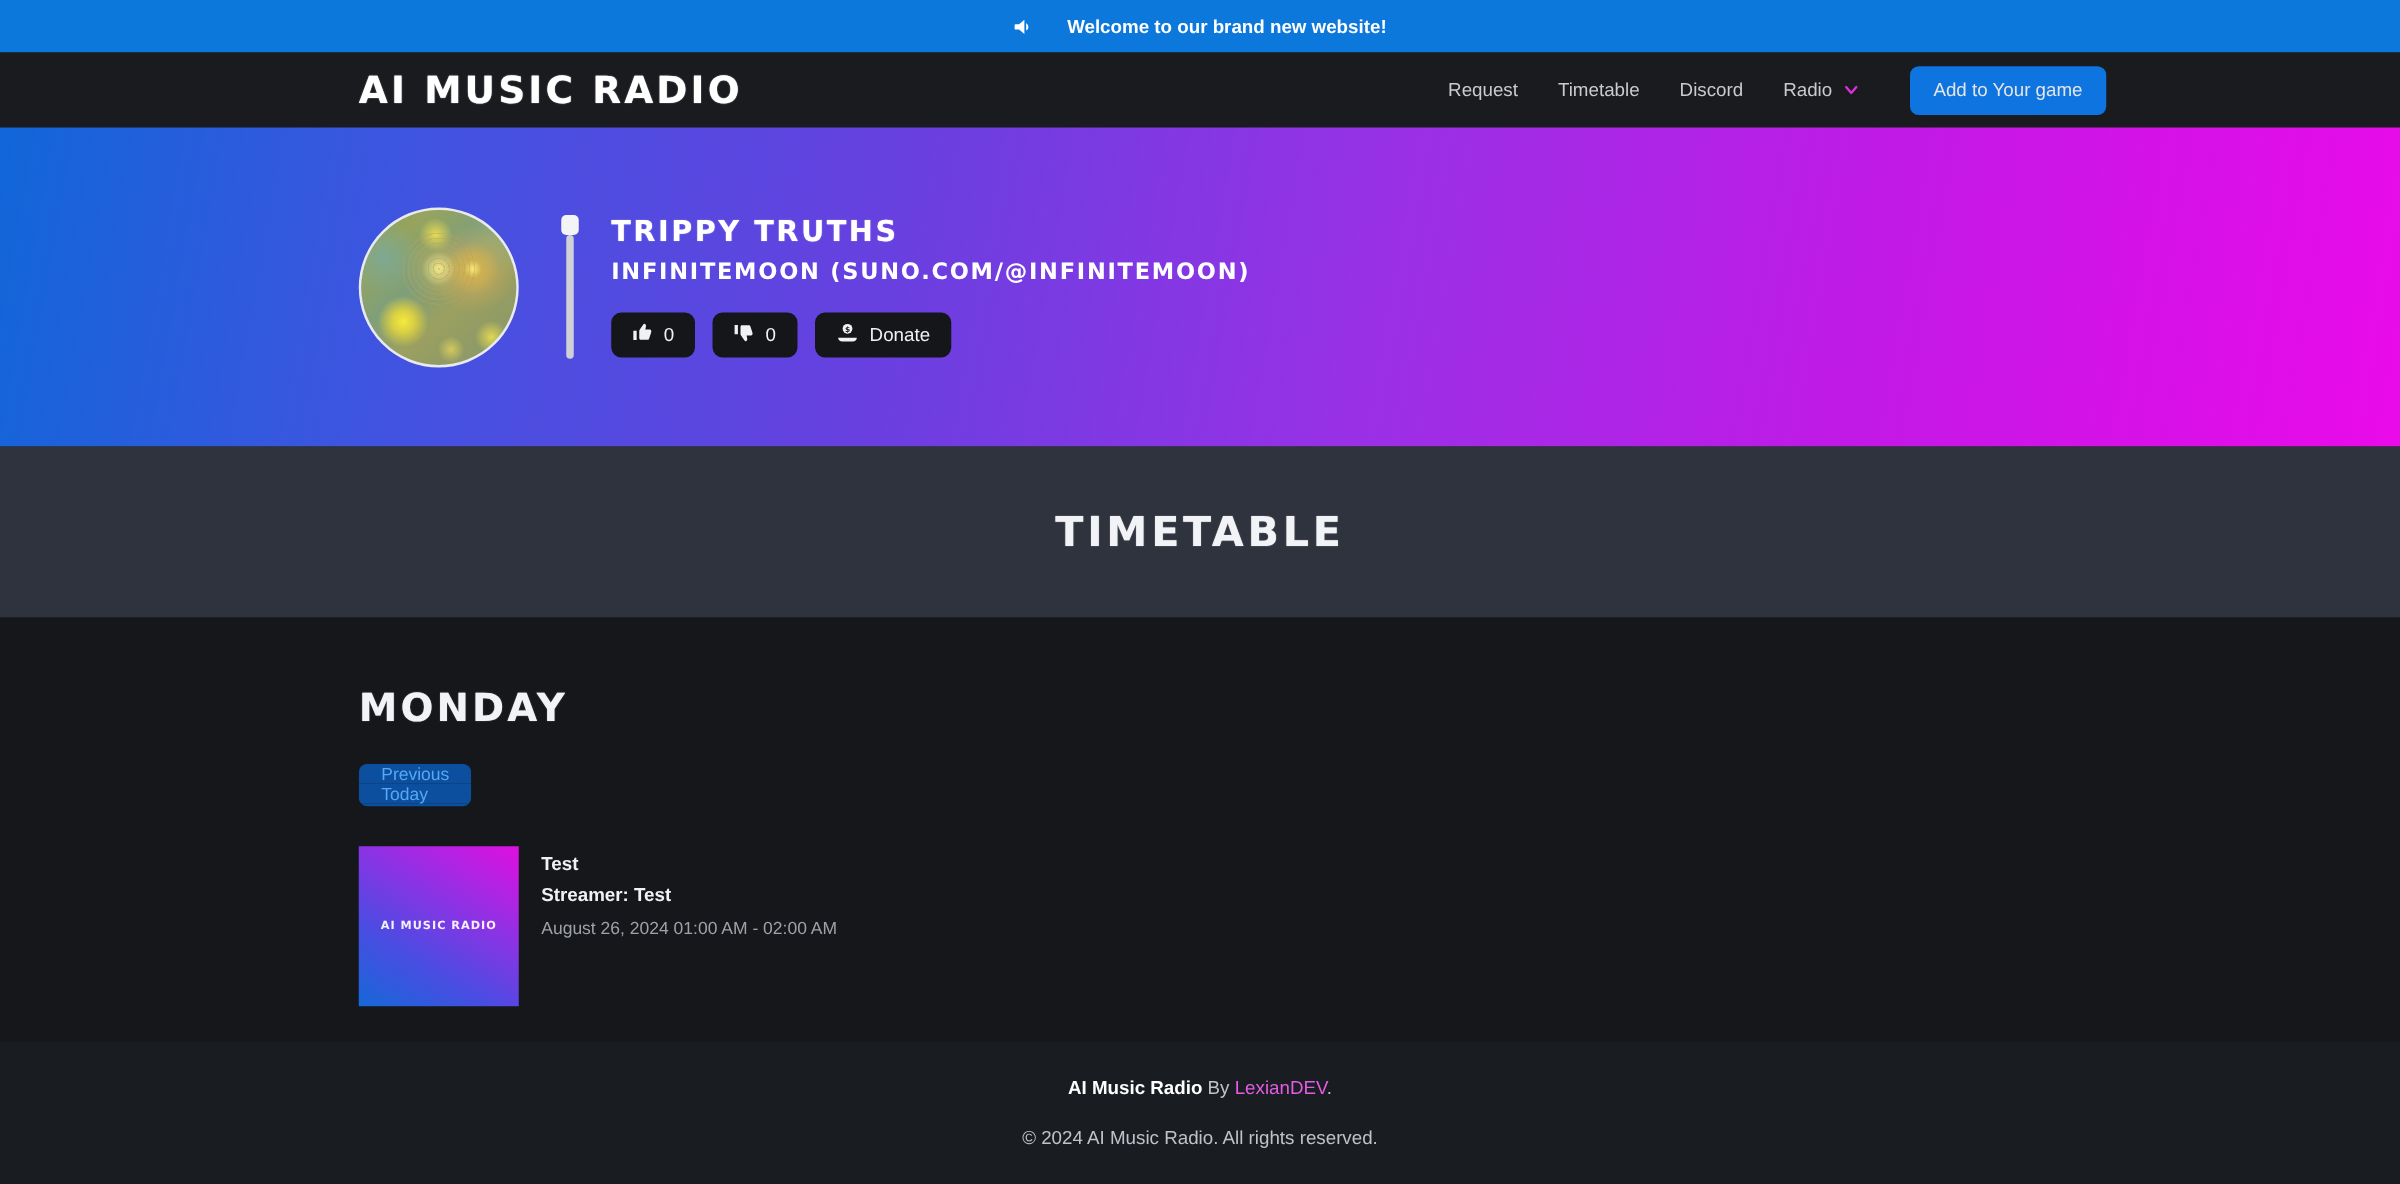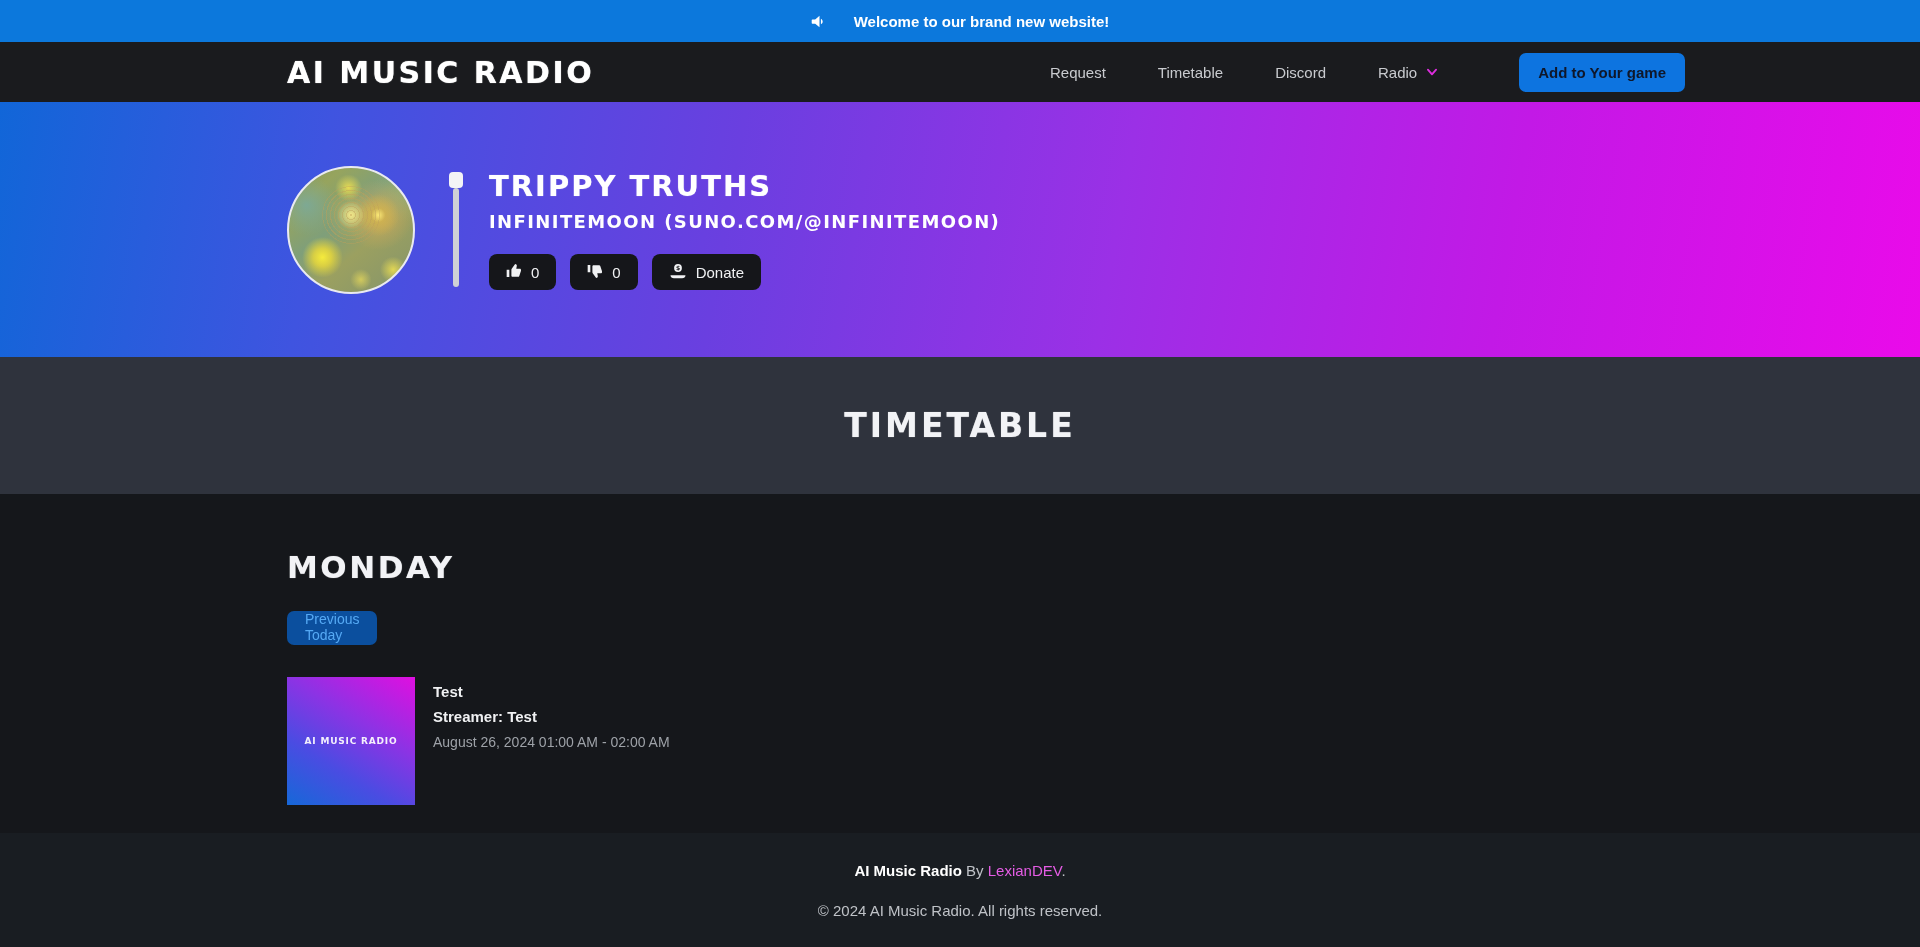--- a/index.html
+++ b/index.html
@@ -48,40 +48,40 @@
         rgba(0,0,0,0) 0px, rgba(0,0,0,0) 2px,
         rgba(26,27,30,1) 2px, rgba(26,27,30,1) 3.6px);
     -webkit-background-clip: text;
     background-clip: text;
     text-shadow: 0 0 1px rgba(255,255,255,0.8);
   }
   .nav-right {
     margin-left: auto;
     display: flex;
     align-items: center;
-    gap: 52px;
+    gap: 32px;
   }
   .nav-link {
     color: #c9cbcf;
     font-size: 15px;
     text-decoration: none;
     cursor: pointer;
     white-space: nowrap;
   }
   .nav-more { display: flex; align-items: center; gap: 8px; color: #c9cbcf; font-size: 15px; cursor: pointer; }
   .chev { color: #dd2ddd; display: flex; align-items: center; }
   .cta {
     background: #0d74e0;
-    color: #0f172a;
+    color: #e5e5e5;
     font-size: 15px;
-    font-weight: bold;
+    font-weight: normal;
     border: none;
     border-radius: 7px;
     padding: 11px 19px;
-    margin-left: 28px;
+    margin-left: 8px;
     cursor: pointer;
     white-space: nowrap;
     font-family: "Liberation Sans", sans-serif;
   }
 
   
   .hero {
     height: 255px;
     background: linear-gradient(100deg, #1166d8 0%, #3f54e0 17%, #6a3fe0 38%, #9b30e6 58%, #c219e6 78%, #ea0aea 100%);
     display: flex;
@@ -140,21 +140,21 @@
   }
   .slider-track {
     width: 6px;
     flex: 1 1 auto;
     background: #cfd1d6;
     border-radius: 3px;
   }
   .track-info { margin-left: 26px; }
   .track-title {
     font-family: "DejaVu Sans", sans-serif;
-    font-size: 29px;
+    font-size: 23px;
     font-weight: bold;
     letter-spacing: 2px;
     color: #ffffff;
     text-shadow: 0 0 1px rgba(255,255,255,0.6);
     background-image: repeating-linear-gradient(to bottom,
       rgba(0,0,0,0) 0 2px, rgba(90,70,200,0.55) 2px 3.6px);
     -webkit-background-clip: text;
     background-clip: text;
   }
   .track-artist {

